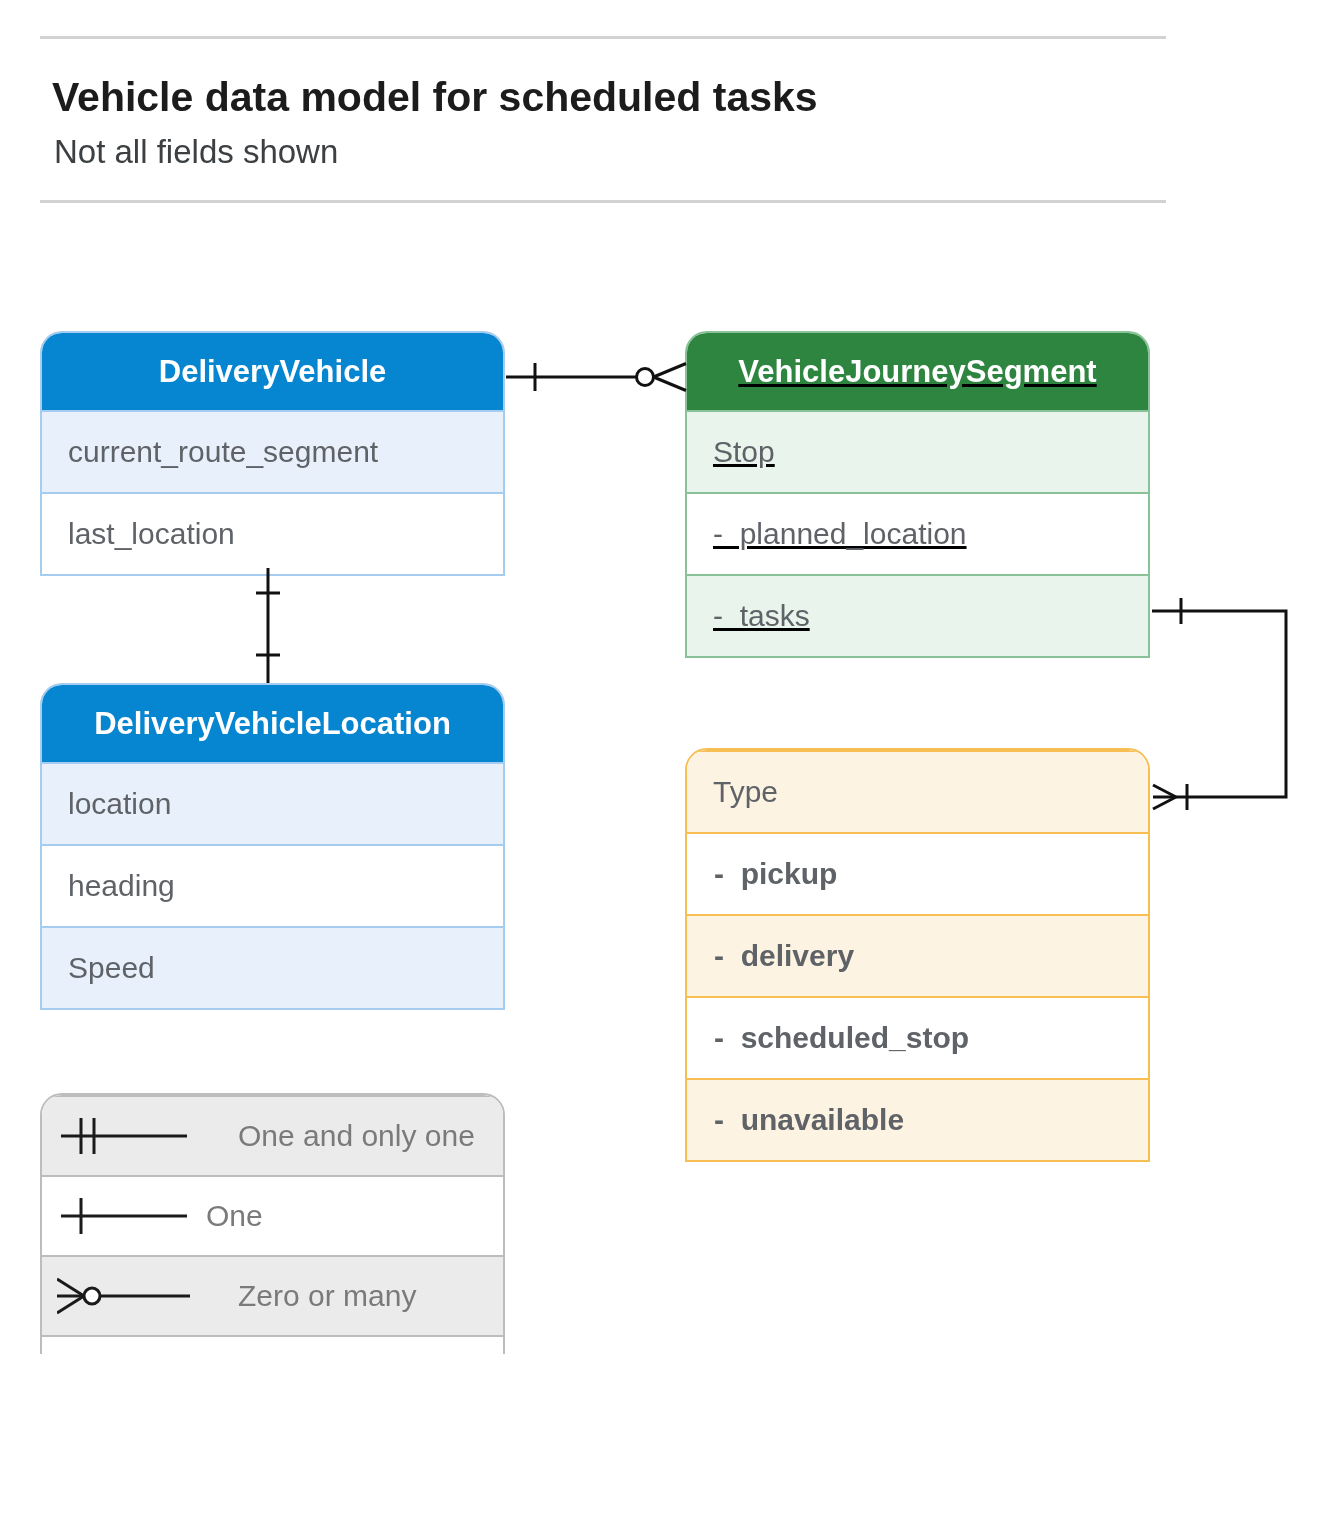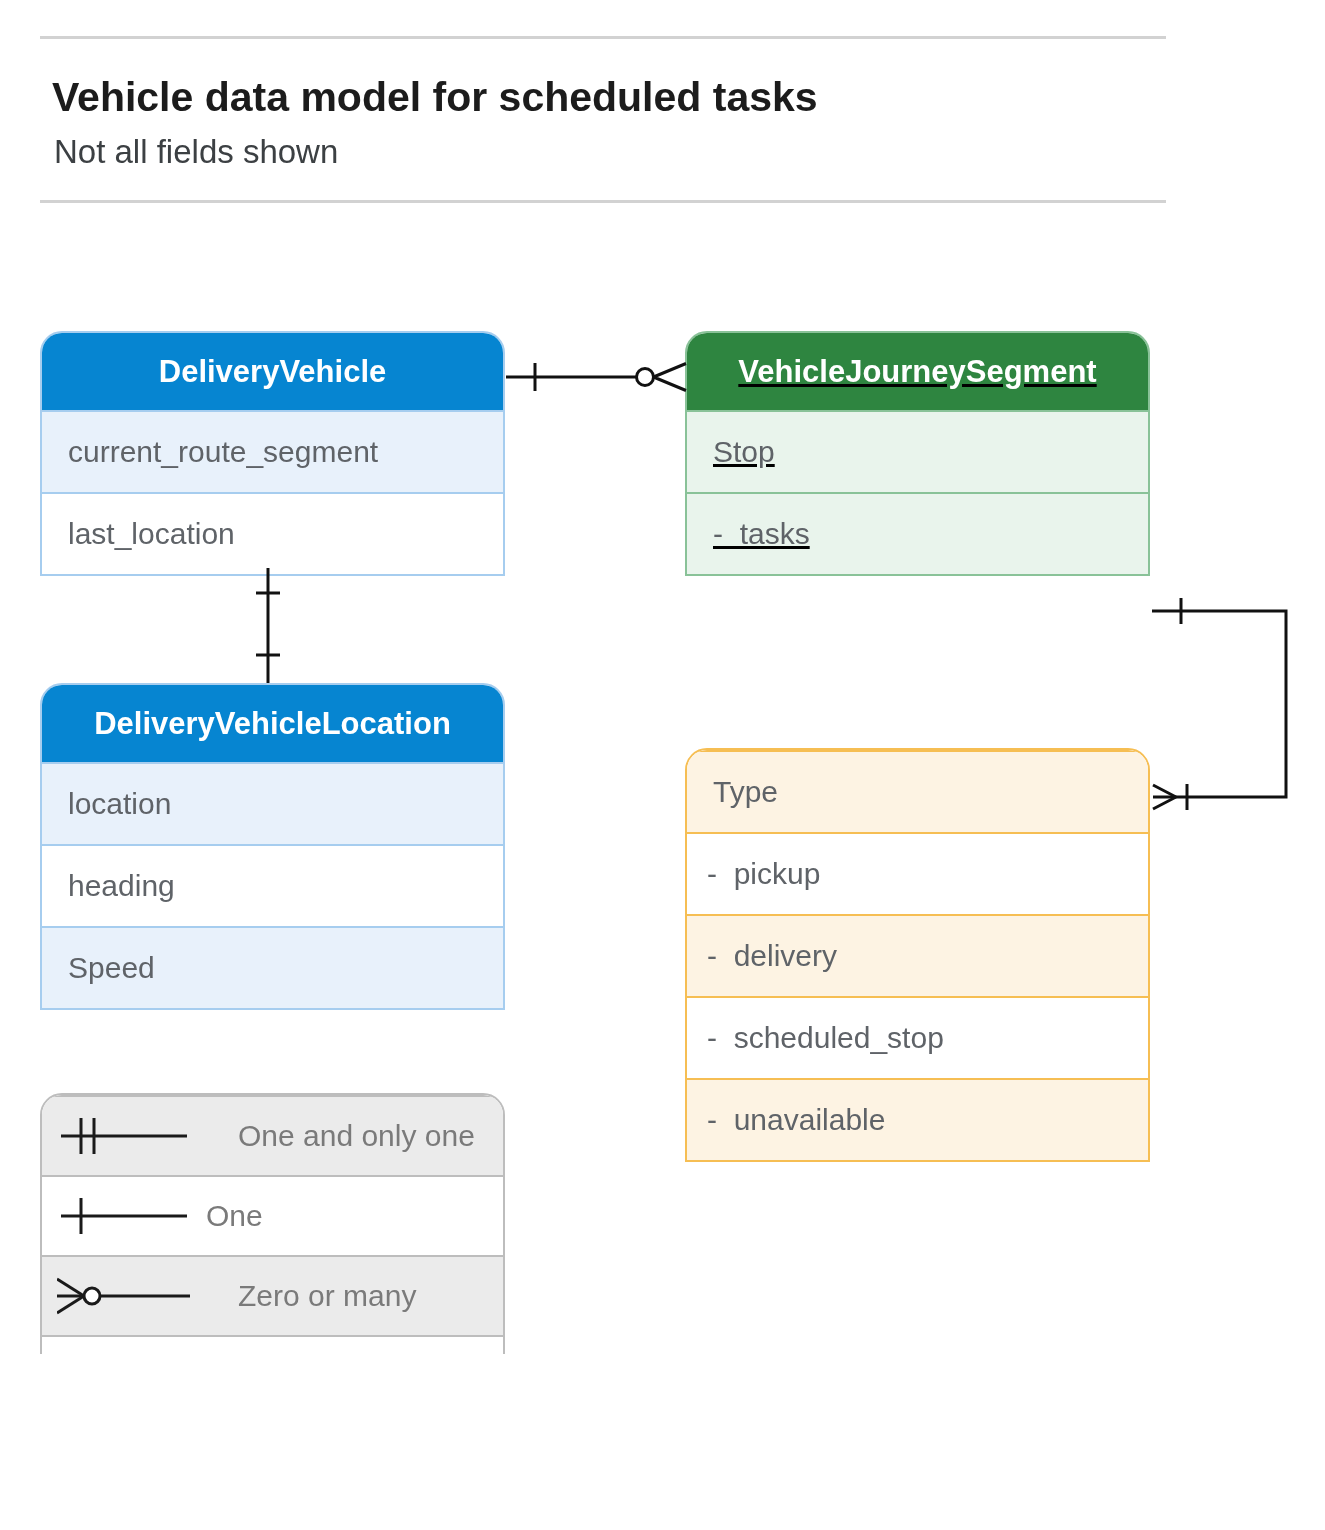--- a/index.html
+++ b/index.html
@@ -31,21 +31,21 @@
   .ehead{
     height:77px;display:flex;align-items:center;justify-content:center;
     color:#ffffff;font-size:31px;font-weight:bold;
   }
   .erow{
     height:80px;display:flex;align-items:center;
     font-size:30px;color:#5f6368;
     padding-left:26px;white-space:pre;
     background:#ffffff;
   }
-  .erow.indent2{padding-left:20px;}
+  .erow.indent2{padding-left:27px;font-weight:bold;}
 
   .entity.blue{border-color:#a6cdef;}
   .entity.blue .ehead{background:#0685d1;}
   .entity.blue .erow{border-top:2px solid #a6cdef;}
   .entity.blue .erow.shaded{background:#e8f1fb;}
 
   .entity.green{border-color:#89c298;text-decoration:underline;}
   .entity.green .ehead{background:#2e8540;}
   .entity.green .erow{border-top:2px solid #89c298;}
   .entity.green .erow.shaded{background:#e9f4ec;}
@@ -87,20 +87,21 @@
 
   <div class="entity blue" id="entity-delivery-vehicle">
     <div class="ehead">DeliveryVehicle</div>
     <div class="erow shaded">current_route_segment</div>
     <div class="erow">last_location</div>
   </div>
 
   <div class="entity green" id="entity-vehicle-journey-segment">
     <div class="ehead">VehicleJourneySegment</div>
     <div class="erow shaded">Stop</div>
+    <div class="erow">-  planned_location</div>
     <div class="erow shaded">-  tasks</div>
   </div>
 
   <div class="entity blue" id="entity-delivery-vehicle-location">
     <div class="ehead">DeliveryVehicleLocation</div>
     <div class="erow shaded">location</div>
     <div class="erow">heading</div>
     <div class="erow shaded">Speed</div>
   </div>
 

